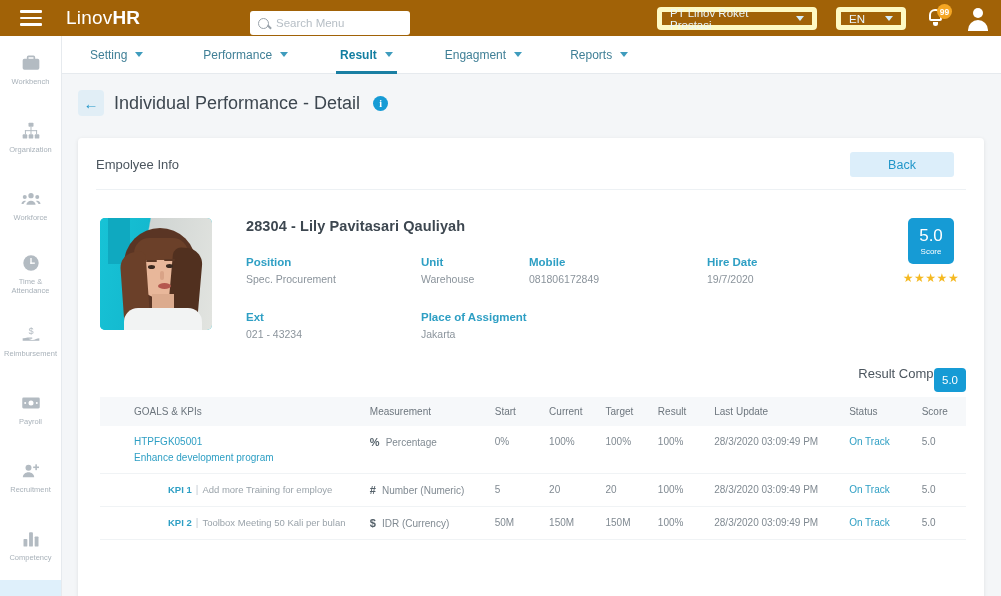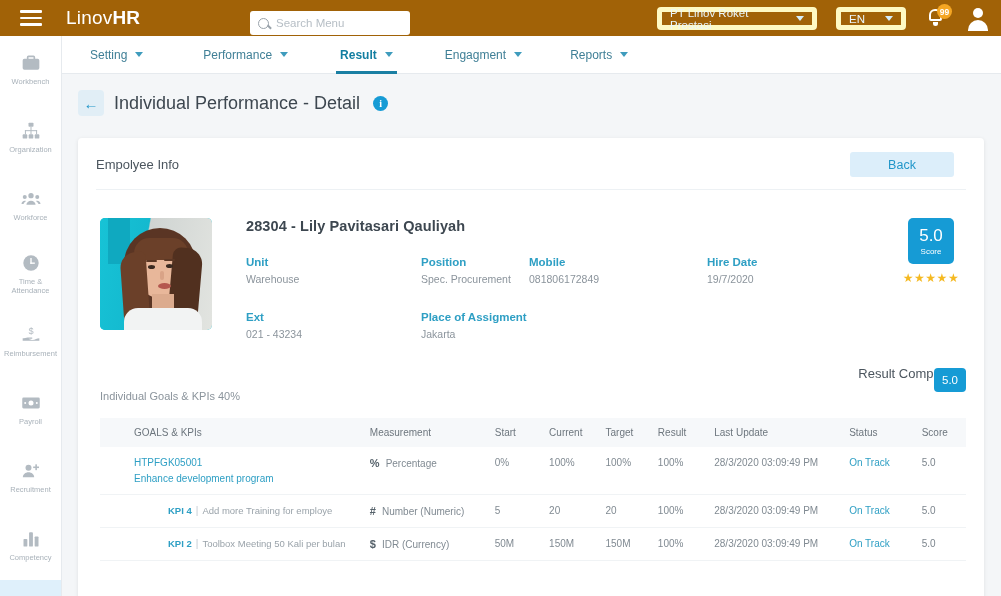--- a/index.html
+++ b/index.html
@@ -450,26 +450,26 @@
         <span class="lips"></span>
         <span class="neck"></span>
         <span class="shirt"></span>
       </div>
 
       <div id="emp-fields">
         <div id="emp-name">28304 - Lily Pavitasari Qauliyah</div>
 
         <div class="field-grid">
           <div>
+            <div class="fld-label">Position</div>
+            <div class="fld-value">Spec. Procurement</div>
+          </div>
+          <div>
             <div class="fld-label">Unit</div>
             <div class="fld-value">Warehouse</div>
-          </div>
-          <div>
-            <div class="fld-label">Position</div>
-            <div class="fld-value">Spec. Procurement</div>
           </div>
           <div>
             <div class="fld-label">Mobile</div>
             <div class="fld-value">081806172849</div>
           </div>
           <div>
             <div class="fld-label">Hire Date</div>
             <div class="fld-value">19/7/2020</div>
           </div>
 
@@ -489,21 +489,20 @@
         <div id="score-badge">
           <span class="sv">5.0</span>
           <span class="sl">Score</span>
         </div>
         <div id="stars">★★★★★</div>
       </div>
     </div>
 
     <div id="result-sec">
       <div id="rc-title">Result Component</div>
-      <div id="rc-sub">Individual Goals &amp; KPIs 40%</div>
       <div id="rc-badge">5.0</div>
     </div>
 
     <div id="tbl-wrap">
       <table>
         <thead>
           <tr>
             <th class="c-goal">GOALS &amp; KPIs</th>
             <th class="c-meas">Measurement</th>
             <th class="c-start">Start</th>
@@ -529,21 +528,21 @@
             <td class="c-curr">100%</td>
             <td class="c-targ">100%</td>
             <td class="c-res">100%</td>
             <td class="c-upd">28/3/2020 03:09:49 PM</td>
             <td class="c-stat stat-ok">On Track</td>
             <td class="c-score val-dark">5.0</td>
           </tr>
 
           <tr>
             <td class="c-goal kpi-cell">
-              <span class="kpi-tag">KPI 4</span><span class="kpi-sep">|</span><span class="kpi-text">Add more Training for employe</span>
+              <span class="kpi-tag">KPI 1</span><span class="kpi-sep">|</span><span class="kpi-text">Add more Training for employe</span>
             </td>
             <td class="c-meas">
               <span class="meas-ico">#</span><span>Number (Numeric)</span>
             </td>
             <td class="c-start">5</td>
             <td class="c-curr">20</td>
             <td class="c-targ">20</td>
             <td class="c-res">100%</td>
             <td class="c-upd">28/3/2020 03:09:49 PM</td>
             <td class="c-stat stat-ok">On Track</td>

